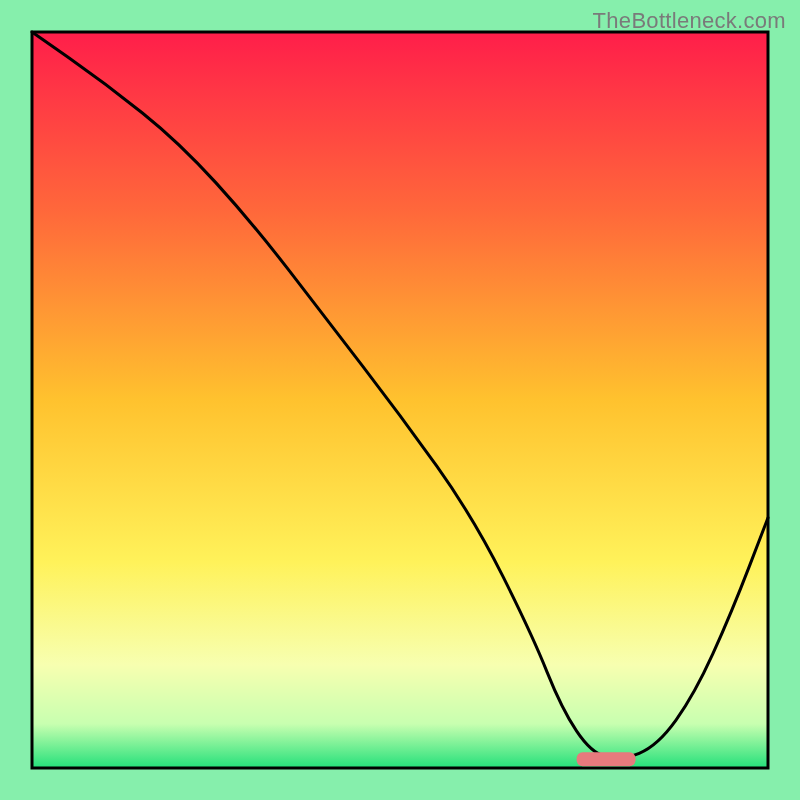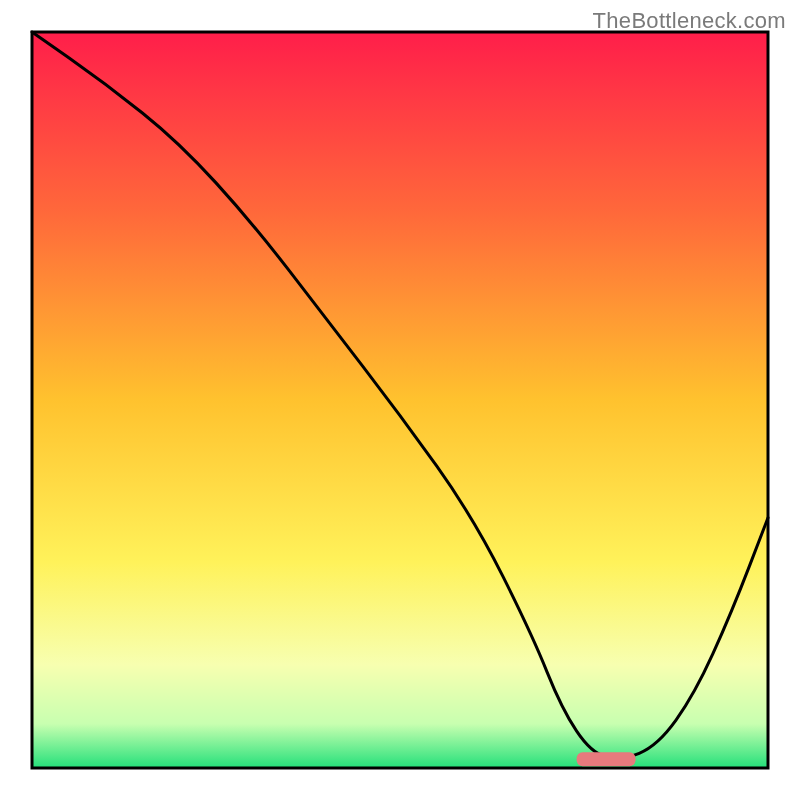--- a/index.html
+++ b/index.html
@@ -8,21 +8,21 @@
     width: 800px;
     height: 800px;
     background: #000;
     overflow: hidden;
     font-family: Arial, Helvetica, sans-serif;
   }
   .frame {
     position: relative;
     width: 800px;
     height: 800px;
-    background: #ffffff;
+    background: #86efac;
   }
   .watermark {
     position: absolute;
     top: 8px;
     right: 14px;
     color: #7a7a7a;
     font-size: 22px;
     font-weight: 500;
     letter-spacing: 0.3px;
     z-index: 3;

